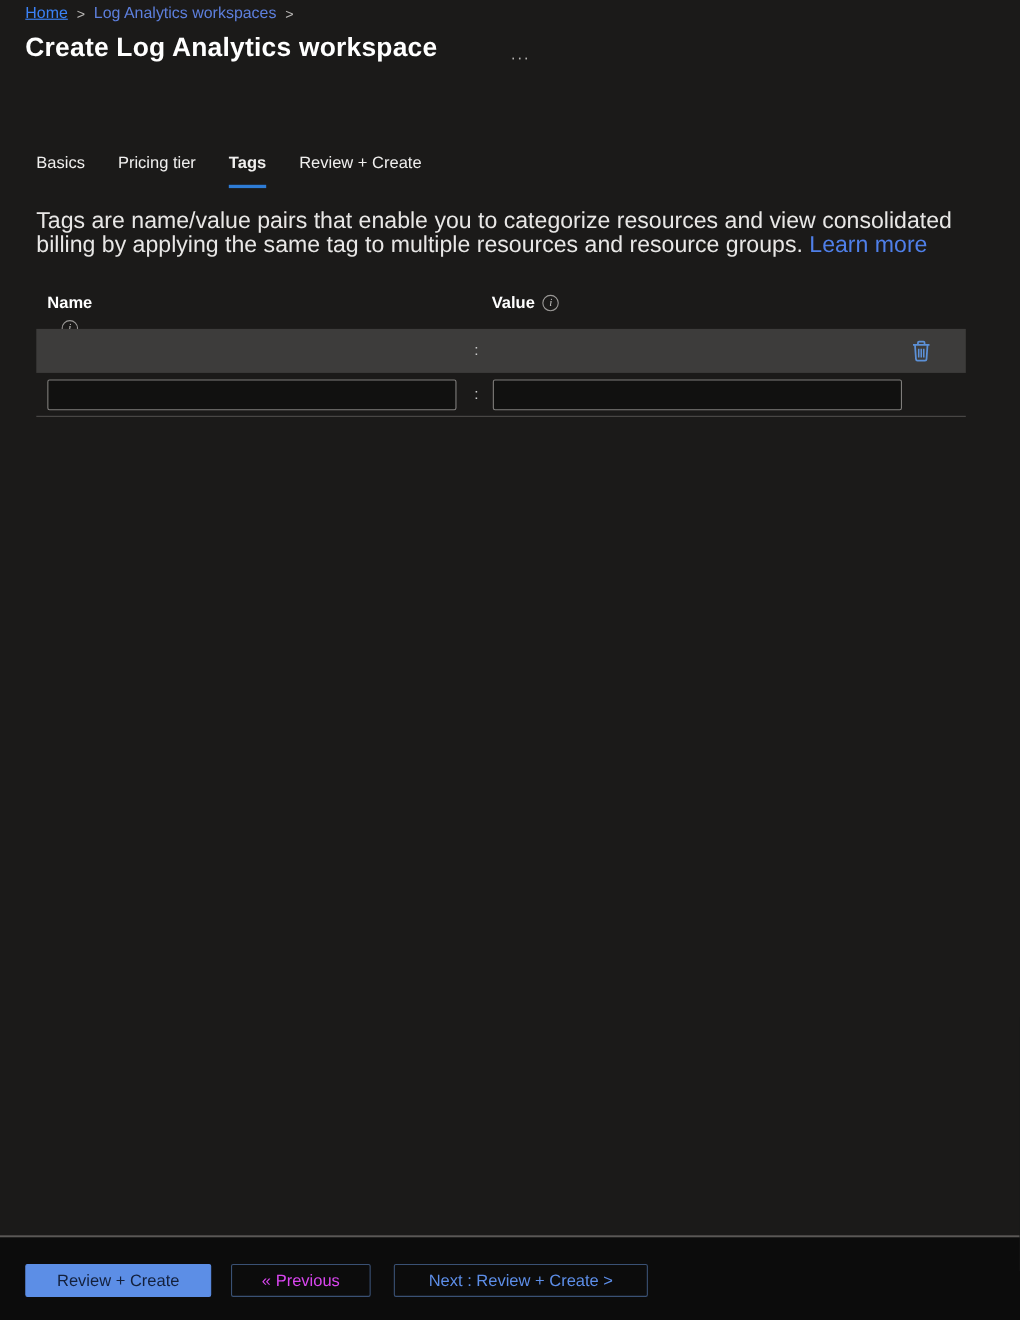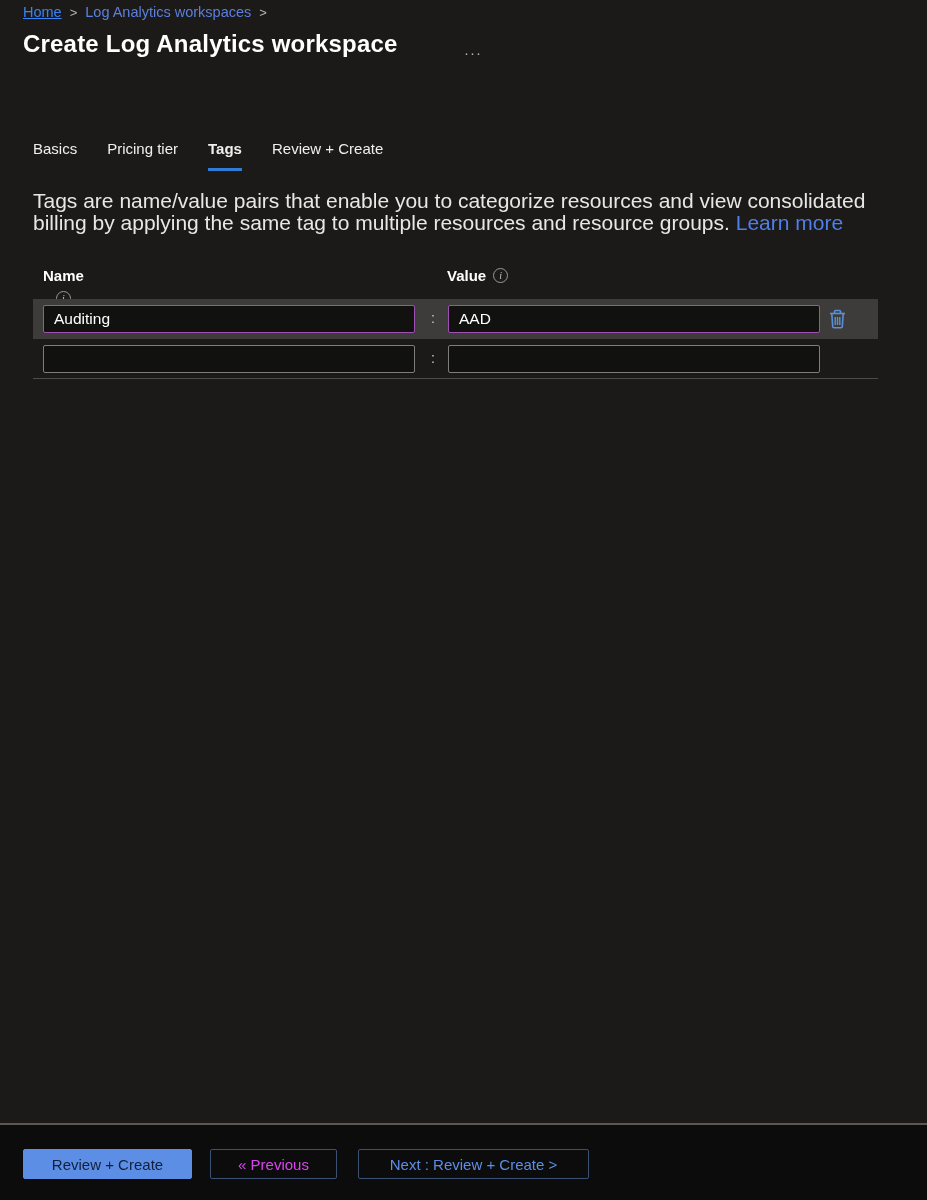--- a/index.html
+++ b/index.html
@@ -147,23 +147,21 @@
 <div class="col-header name">
   <span>Name</span>
   <span class="info-icon">i</span>
 </div>
 <div class="col-header value">
   <span>Value</span>
   <span class="info-icon">i</span>
 </div>
 
 <div class="tag-row highlighted" style="top:299px;">
-  <input class="tag-input name-input modified" type="text" value="Auditing" style="">
   <span class="pair-colon">:</span>
-  <input class="tag-input value-input modified" type="text" value="AAD" style="">
   <button class="delete-btn">
     <span style="display:flex;">
       <svg width="21" height="22" viewBox="0 0 21 22" fill="none">
         <path d="M3 5.5 h15" stroke="#5c90d6" stroke-width="1.6"></path>
         <path d="M7.5 5.5 V3.5 a1 1 0 0 1 1-1 h4 a1 1 0 0 1 1 1 V5.5" stroke="#5c90d6" stroke-width="1.6"></path>
         <path d="M4.8 5.5 l0.9 13 a1.4 1.4 0 0 0 1.4 1.3 h6.8 a1.4 1.4 0 0 0 1.4-1.3 l0.9-13" stroke="#5c90d6" stroke-width="1.6"></path>
         <path d="M8.2 9 v8 M10.5 9 v8 M12.8 9 v8" stroke="#5c90d6" stroke-width="1.4"></path>
       </svg>
     </span>
   </button>

